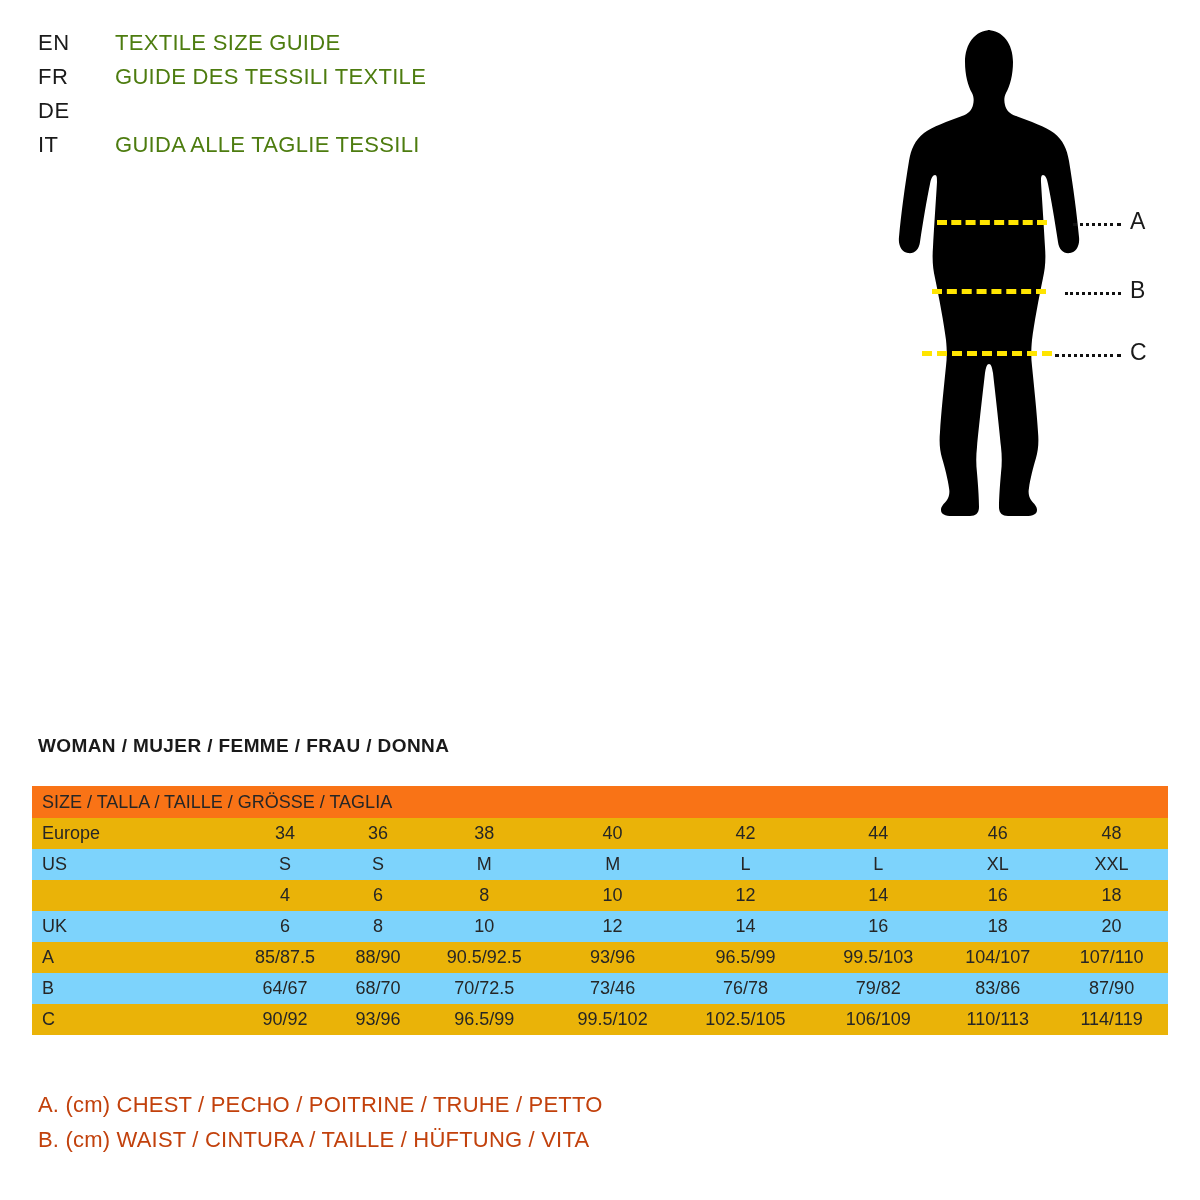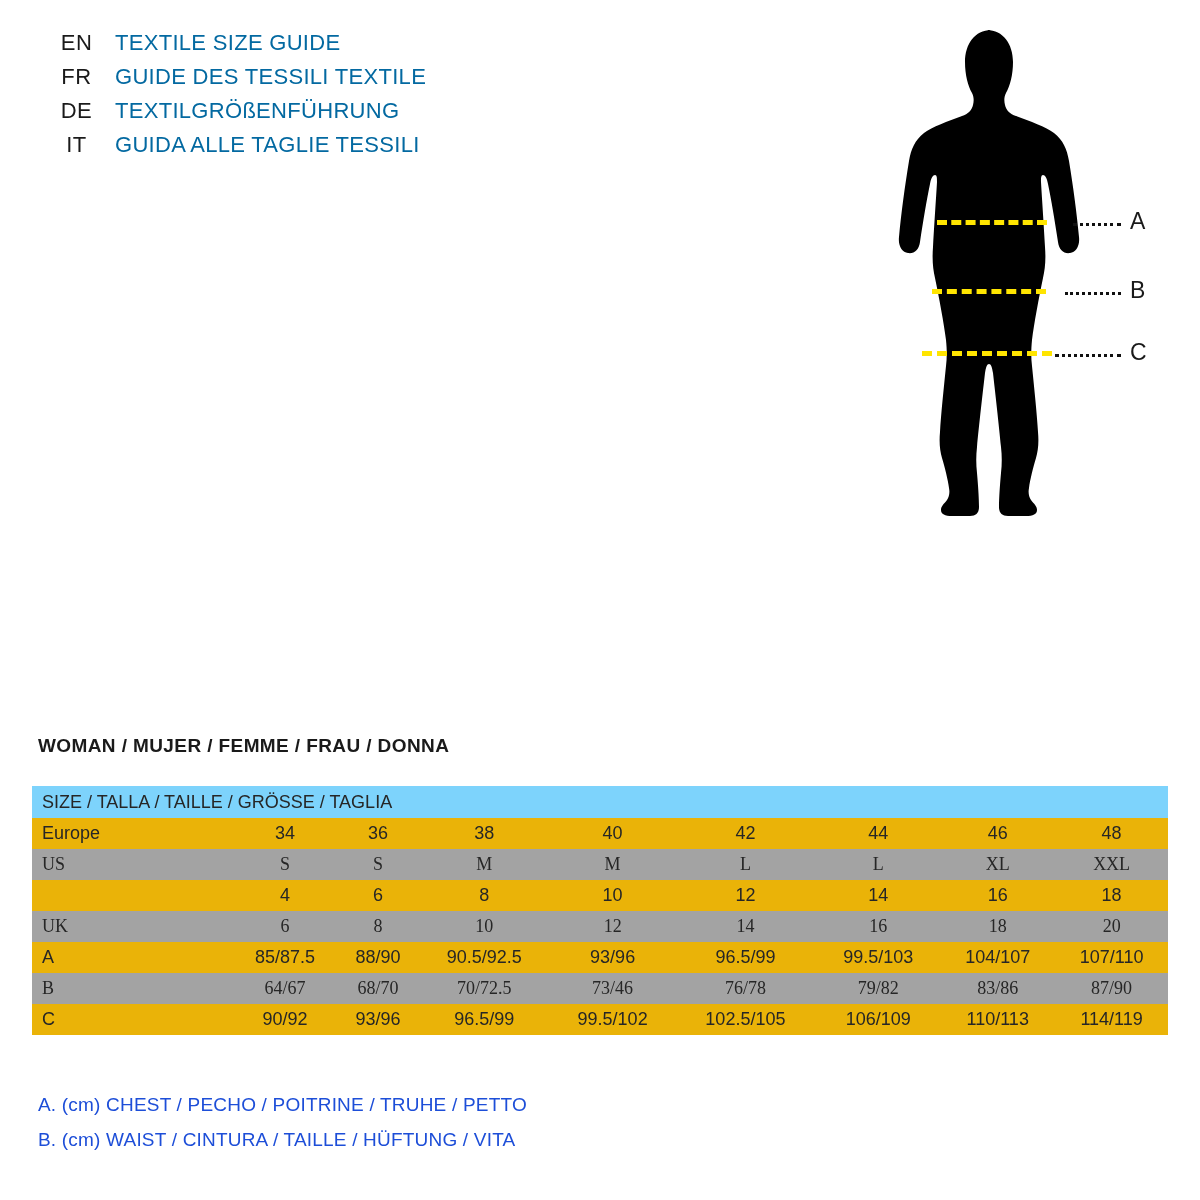--- a/index.html
+++ b/index.html
@@ -20,33 +20,32 @@
   .lang-block {
     position: absolute;
     left: 38px;
     top: 30px;
     width: 560px;
   }
   .lang-row {
     display: flex;
     align-items: baseline;
     height: 34px;
-    text-align: center;
   }
   .lang-code {
     width: 77px;
     font-size: 22px;
     letter-spacing: 0.5px;
     color: #1a1a1a;
     flex: none;
   }
   .lang-title {
     font-size: 22px;
     letter-spacing: 0.3px;
-    color: #0369a1;
+    color: #4d7c0f;
     white-space: nowrap;
   }
 
   
   .figure-wrap {
     position: absolute;
     left: 860px;
     top: 20px;
     width: 330px;
     height: 730px;
@@ -113,60 +112,59 @@
     height: 31px;
     font-weight: normal;
     text-align: center;
   }
   table.size-table .rowhead {
     text-align: left;
     padding-left: 10px;
     width: 190px;
   }
   tr.head-row td {
-    background: #7dd3fc;
+    background: #f97316;
     font-size: 18px;
     text-align: left;
     padding-left: 10px;
     height: 32px;
   }
-  tr.shade td { background: #a3a3a3; font-family: Liberation Serif, serif; }
+  tr.shade td { background: #7dd3fc; }
   tr.plain td { background: #eab308; }
 
   
   .footnotes {
     position: absolute;
     left: 38px;
     top: 1087px;
     width: 800px;
   }
   .footnote {
-    font-size: 19px;
+    font-size: 22px;
     letter-spacing: 0.2px;
-    color: #1d4ed8;
+    color: #c2410c;
     height: 35px;
     line-height: 35px;
     white-space: nowrap;
   }
 </style>
 </head>
 <body>
 
 <div class="lang-block">
   <div class="lang-row">
     <span class="lang-code">EN</span>
     <span class="lang-title">TEXTILE SIZE GUIDE</span>
   </div>
   <div class="lang-row">
     <span class="lang-code">FR</span>
     <span class="lang-title">GUIDE DES TESSILI TEXTILE</span>
   </div>
   <div class="lang-row">
     <span class="lang-code">DE</span>
-    <span class="lang-title">TEXTILGRÖßENFÜHRUNG</span>
   </div>
   <div class="lang-row">
     <span class="lang-code">IT</span>
     <span class="lang-title">GUIDA ALLE TAGLIE TESSILI</span>
   </div>
 </div>
 
 <div class="figure-wrap">
   <svg class="figure-svg" width="330" height="730" viewBox="0 0 330 730">
     <path fill="#000000" d="

